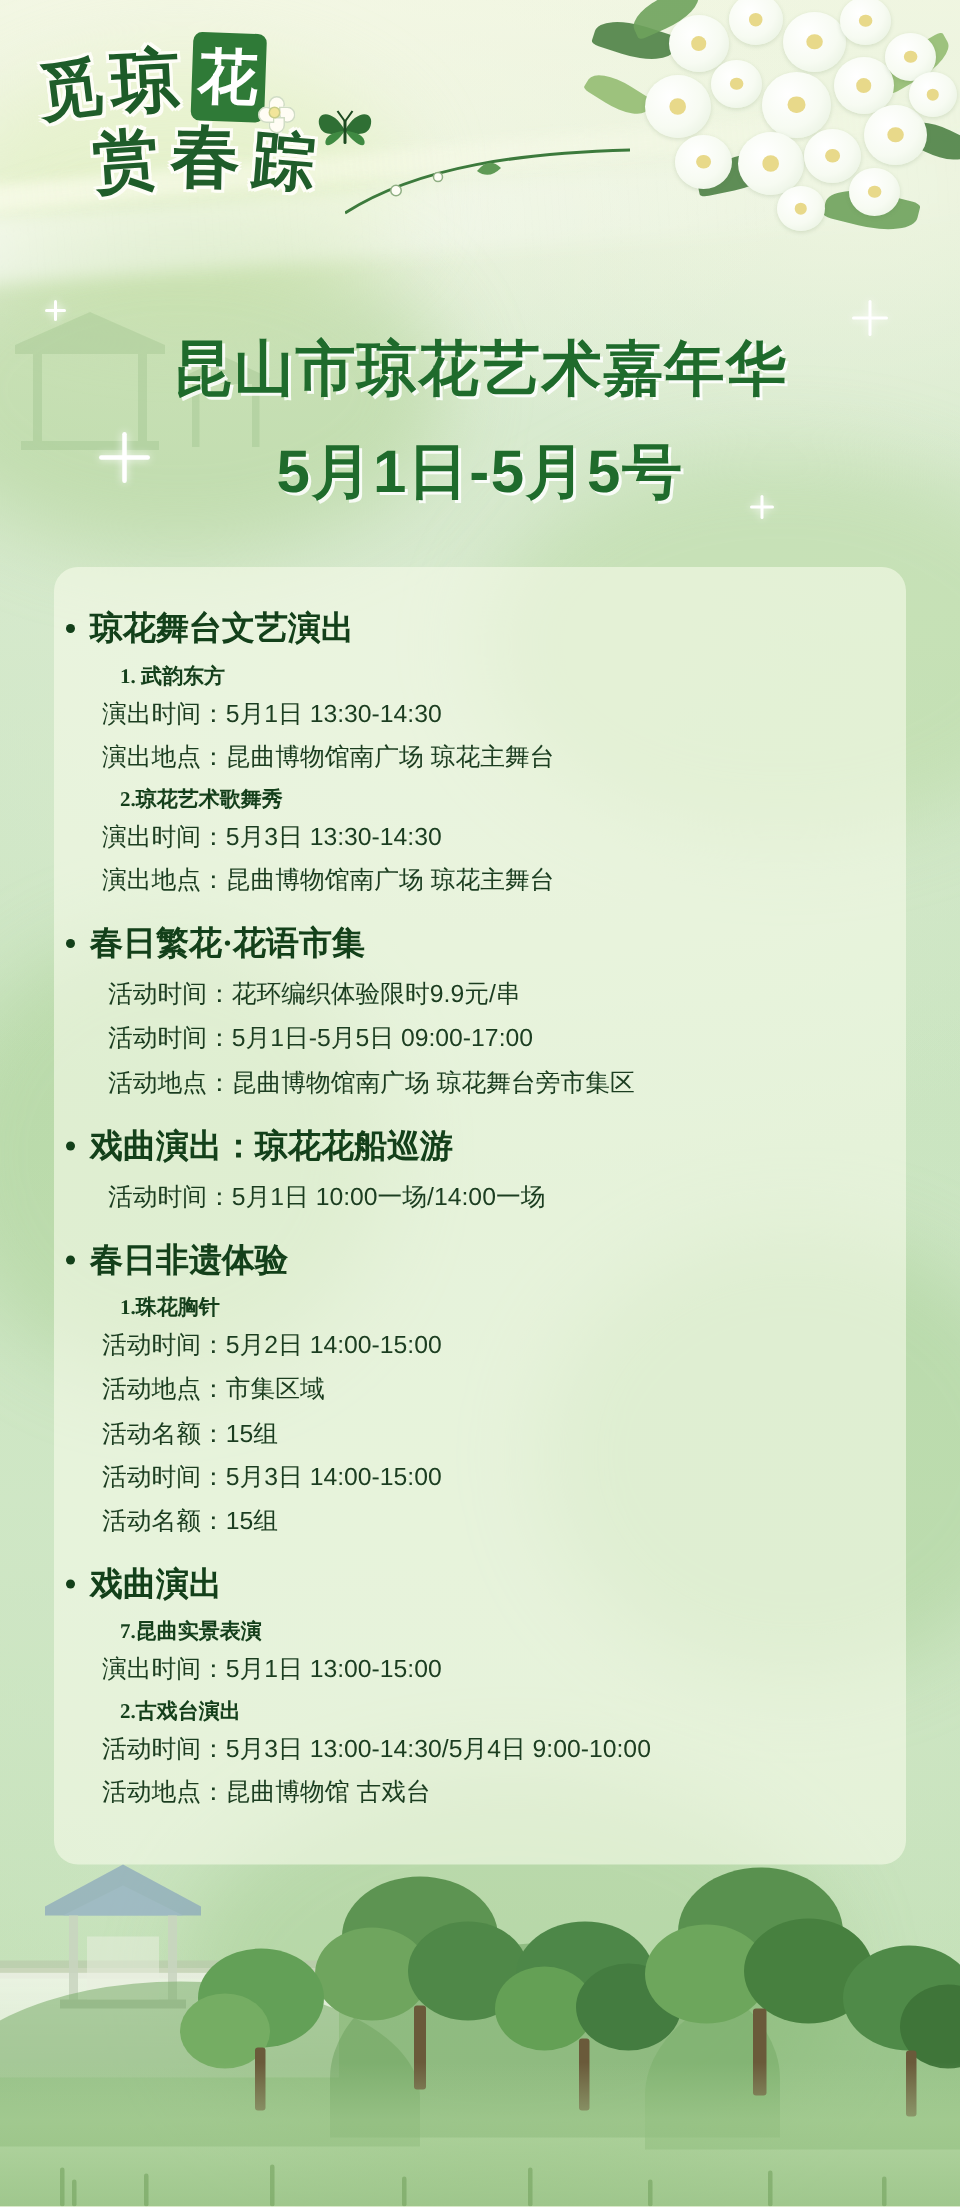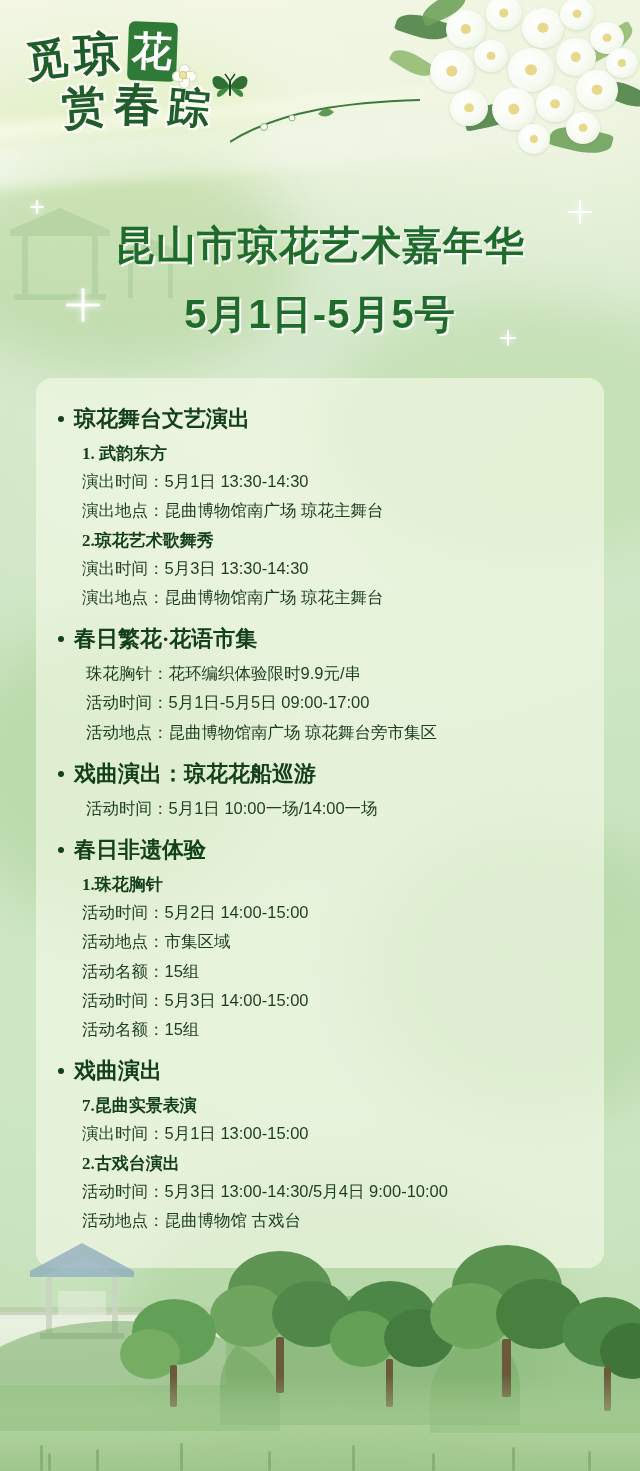--- a/index.html
+++ b/index.html
@@ -187,21 +187,21 @@
     letter-spacing: 1px;
     color: #1f6b2c;
     text-shadow: 2px 2px 0 rgba(255,255,255,.85);
   }
 
   
   .card {
     position: absolute;
     left: 36px; top: 378px;
     width: 568px;
-    padding: 26px 22px 30px 22px;
+    padding: 26px 22px 30px 8px;
     box-sizing: border-box;
     background: rgba(245, 250, 233, .62);
     border-radius: 16px;
   }
 
   .section { margin-bottom: 16px; }
   .section:last-child { margin-bottom: 0; }
 
   .sec-head {
     display: flex;
@@ -215,23 +215,23 @@
   .dot {
     width: 6px; height: 6px;
     border-radius: 50%;
     background: #13401a;
     margin-right: 10px;
     flex: none;
   }
   .sub-head {
     font-family: "Liberation Serif", serif;
     font-weight: bold;
-    font-size: 17px;
+    font-size: 14px;
     color: #143f1b;
-    margin: 6px 0 5px 24px;
+    margin: 6px 0 5px 36px;
   }
   .row {
     font-size: 16.5px;
     color: #1b3d20;
     margin: 0 0 7px 24px;
     line-height: 1.35;
     white-space: nowrap;
   }
   .row.indent2 { margin-left: 28px; }
 
@@ -414,21 +414,21 @@
         <div class="row">演出地点：昆曲博物馆南广场 琼花主舞台</div>
         <div class="sub-head">2.琼花艺术歌舞秀</div>
         <div class="row">演出时间：5月3日 13:30-14:30</div>
         <div class="row">演出地点：昆曲博物馆南广场 琼花主舞台</div>
       </div>
       <div class="section">
         <div class="sec-head">
           <span class="dot"></span>
           <span>春日繁花·花语市集</span>
         </div>
-        <div class="row indent2">珠花胸针：花环编织体验限时9.9元/串</div>
+        <div class="row indent2">活动时间：花环编织体验限时9.9元/串</div>
         <div class="row indent2">活动时间：5月1日-5月5日 09:00-17:00</div>
         <div class="row indent2">活动地点：昆曲博物馆南广场 琼花舞台旁市集区</div>
       </div>
       <div class="section">
         <div class="sec-head">
           <span class="dot"></span>
           <span>戏曲演出：琼花花船巡游</span>
         </div>
         <div class="row indent2">活动时间：5月1日 10:00一场/14:00一场</div>
       </div>

